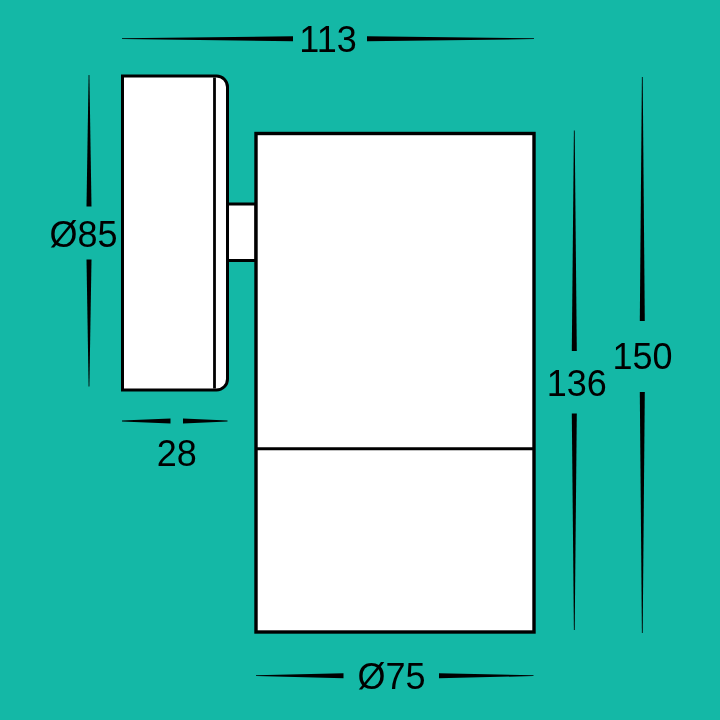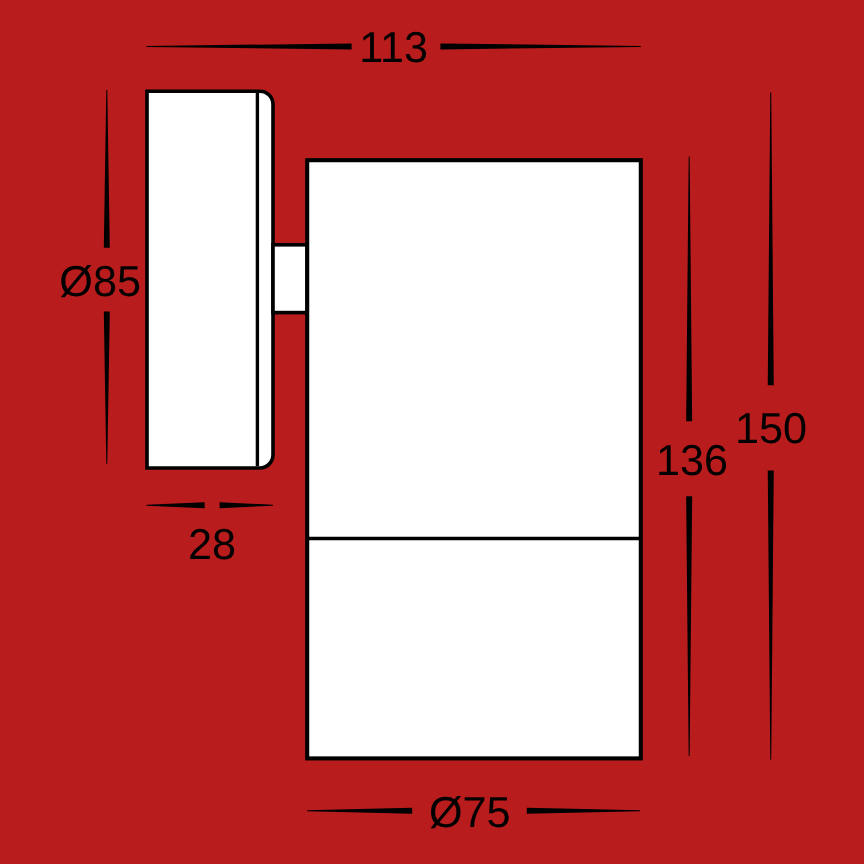--- a/index.html
+++ b/index.html
@@ -7,21 +7,21 @@
     padding: 0;
     width: 720px;
     height: 720px;
     background: #ffffff;
     font-family: "Liberation Sans", sans-serif;
   }
   .canvas {
     position: relative;
     width: 720px;
     height: 720px;
-    background: #b91c1c;
+    background: #14b8a6;
     overflow: hidden;
   }
   svg { display: block; }
   .outline {
     fill: #ffffff;
     stroke: #000000;
     stroke-width: 3;
     stroke-linejoin: miter;
   }
   .outline-thick { stroke-width: 3.4; }

